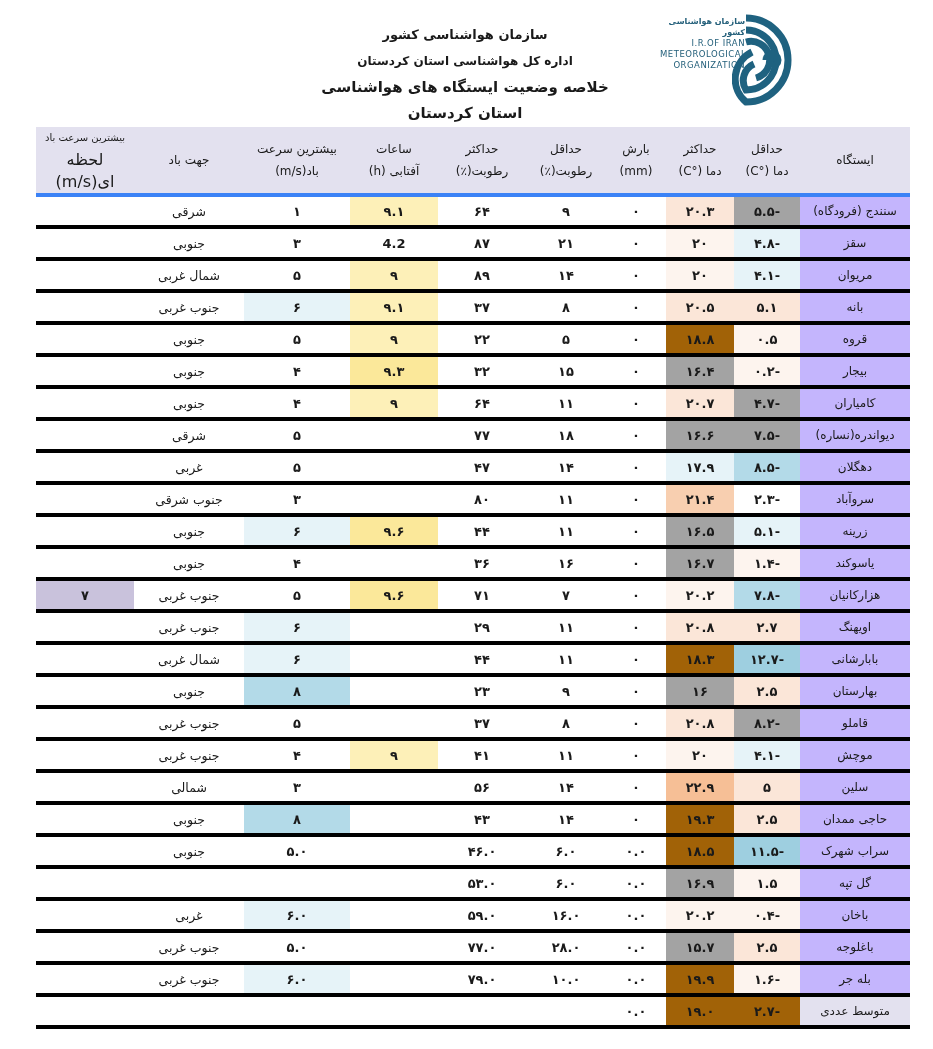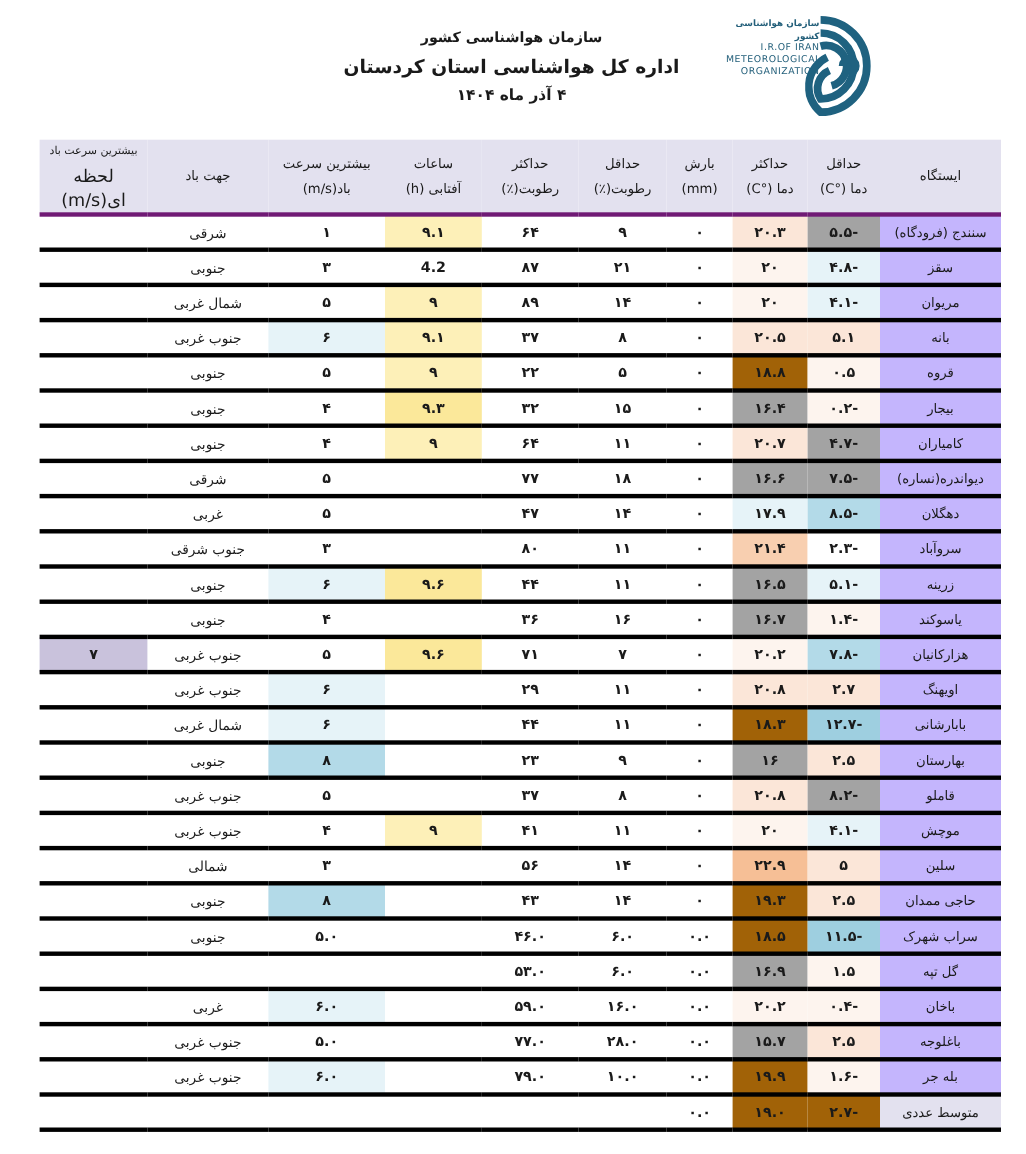--- a/index.html
+++ b/index.html
@@ -1,29 +1,29 @@
 <!DOCTYPE html>
 <html><head>
 <meta charset="utf-8">
 <style>
   html, body { margin: 0; padding: 0; background: #ffffff; }
   body { width: 933px; height: 1049px; position: relative; font-family: "DejaVu Sans", sans-serif; color: #1a1a1a; overflow: hidden; }
   .header { position: absolute; left: 0; top: 0; width: 933px; height: 126px; }
   .titles { position: absolute; left: 300px; top: 22px; width: 330px; text-align: center; direction: rtl; }
-  .titles div { font-size: 17px; line-height: 26px; font-weight: bold; }
+  .titles div { font-size: 12px; line-height: 26px; font-weight: bold; }
   .titles .t1 { font-size: 13px; }
   .titles .t3 { font-size: 15px; }
   .titles .t4 { font-size: 14px; }
   .logo { position: absolute; left: 660px; top: 12px; width: 170px; height: 100px; }
   .logo-text { position: absolute; left: 0; top: 4px; width: 85px; text-align: right; font-size: 8.5px; line-height: 11px; color: #235f7a; letter-spacing: 0.5px; }
   .logo-text .fa { direction: rtl; font-size: 8px; font-weight: bold; }
   .logo svg { position: absolute; left: 72px; top: 0px; }
 
   table.data { position: absolute; left: 36px; top: 127px; width: 874px; border-collapse: collapse; direction: rtl; table-layout: fixed; }
-  table.data th { background: #e3e1ef; font-weight: normal; font-size: 12px; line-height: 22px; height: 62px; padding: 0 2px; border-bottom: 4px solid #701a75; text-align: center; }
+  table.data th { background: #e3e1ef; font-weight: normal; font-size: 12px; line-height: 22px; height: 62px; padding: 0 2px; border-bottom: 4px solid #3b82f6; text-align: center; }
   table.data th .line1 { display: block; }
   table.data th .line2 { display: block; font-size: 12px; }
   table.data th.small { font-size: 10px; }
   table.data th.small .line2 { font-size: 16px; }
   table.data td { height: 28px; font-size: 13px; font-weight: bold; text-align: center; border-bottom: 4px solid #000; padding: 0; }
   table.data td.station { background: #c4b5fd; font-weight: normal; font-size: 12px; }
   table.data td.station.avg { background: #e3e1ef; }
   table.data td.dir { font-weight: normal; font-size: 12.5px; }
   .c-lightblue { background: #e6f3f8; }
   .c-blue { background: #a3a3a3; }
@@ -38,20 +38,21 @@
   .c-yellow2 { background: #fbe89a; }
   .c-purple { background: #c9c2dc; }
 </style>
 </head>
 <body>
 
 <div class="header">
   <div class="titles">
     <div class="t1">سازمان هواشناسی کشور</div>
     <div class="t2">اداره کل هواشناسی استان کردستان</div>
+    <div class="t3">خلاصه وضعیت ایستگاه های هواشناسی استان کردستان</div>
     <div class="t4">۴ آذر ماه ۱۴۰۴</div>
   </div>
   <div class="logo">
     <div class="logo-text">
       <div class="fa">سازمان هواشناسی کشور</div>
       <div>I.R.OF IRAN</div>
       <div>METEOROLOGICAL</div>
       <div>ORGANIZATION</div>
     </div>
     <svg width="92" height="96" viewBox="0 0 92 96">

